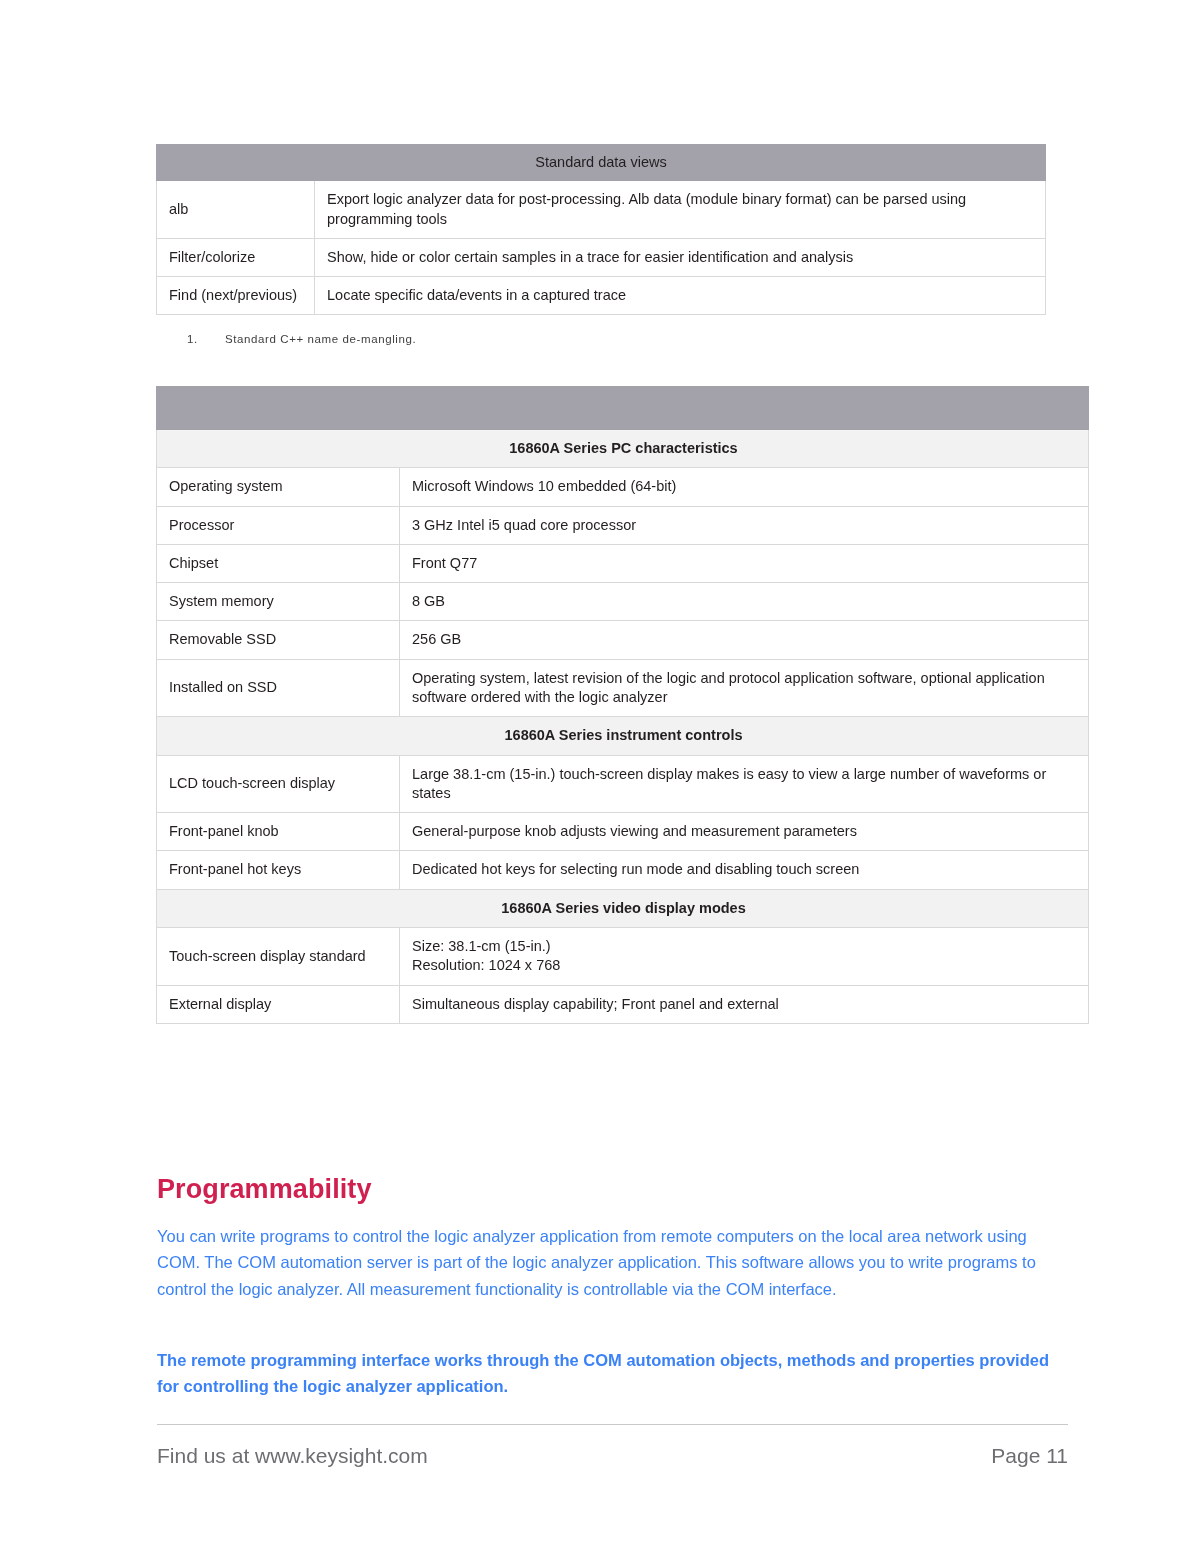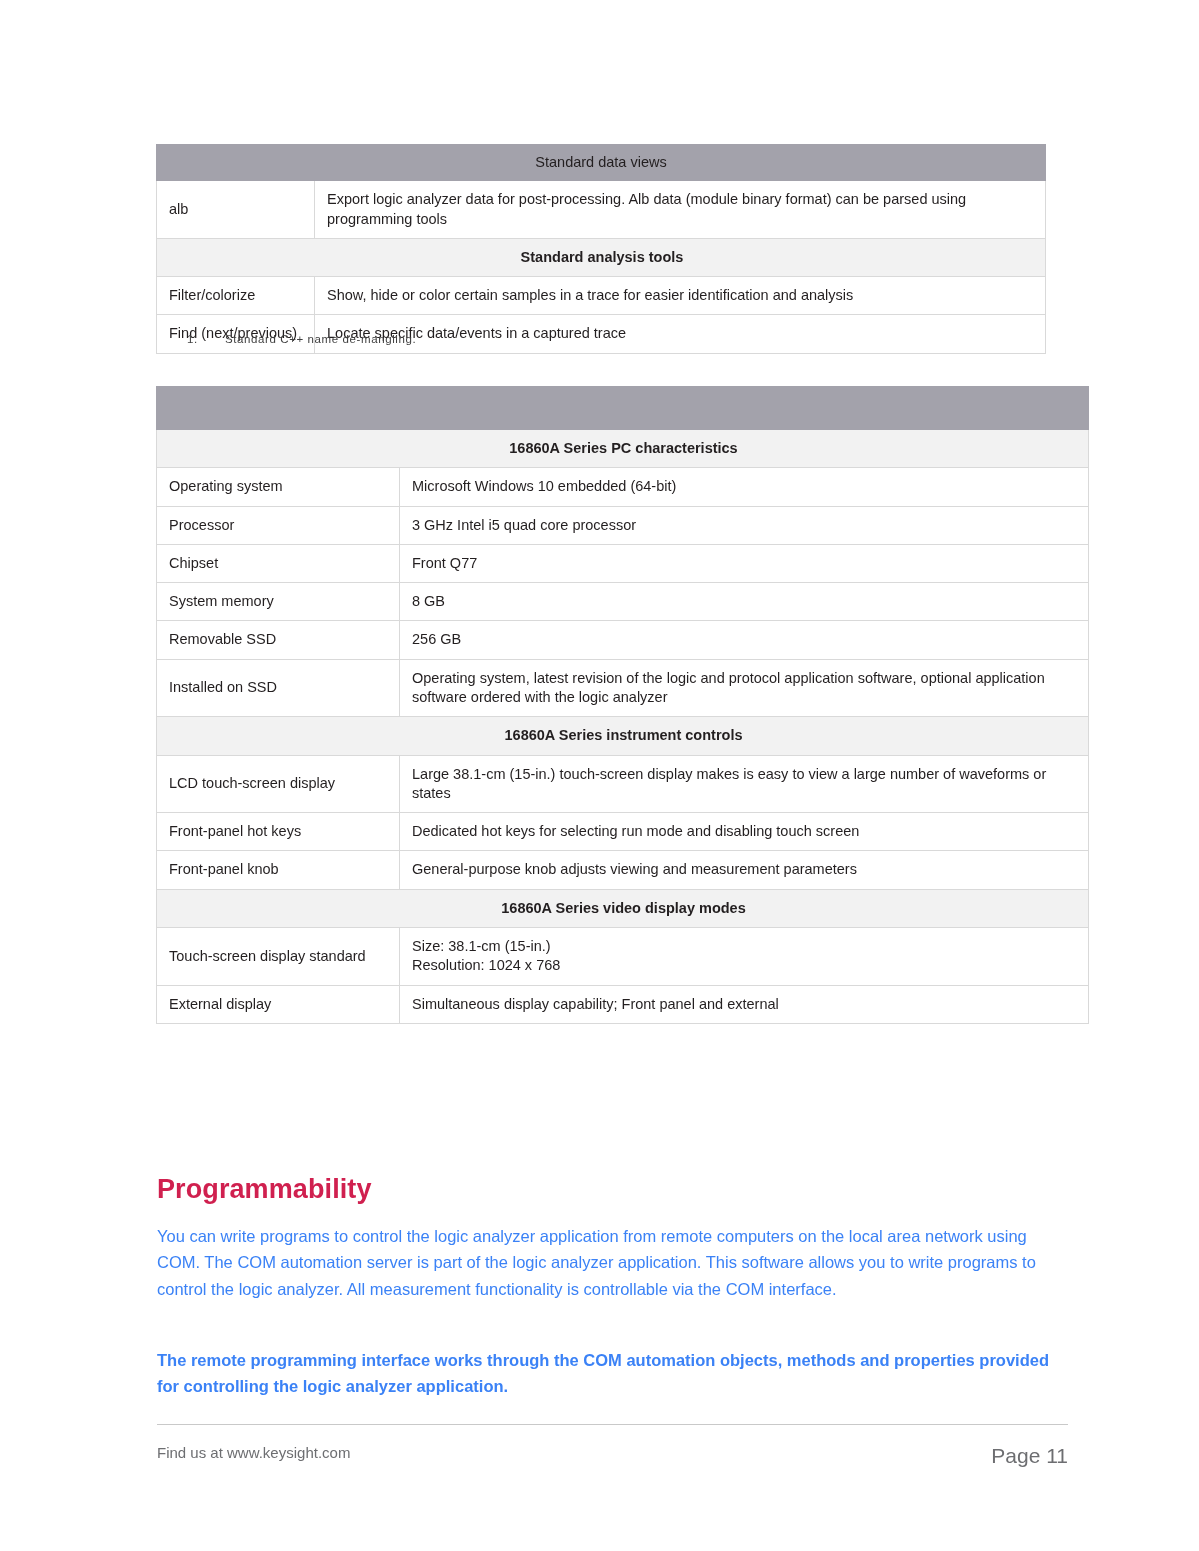--- a/index.html
+++ b/index.html
@@ -111,21 +111,21 @@
     left: 145px;
     top: 1424px;
     width: 911px;
     height: 1px;
     background: #c9c9c9;
   }
   .footer-left {
     position: absolute;
     left: 145px;
     top: 1444px;
-    font-size: 15px;
+    font-size: 21px;
     color: #6d6e71;
   }
   .footer-right {
     position: absolute;
     right: 143px;
     top: 1444px;
     font-size: 21px;
     color: #6d6e71;
     text-align: right;
   }
@@ -143,23 +143,20 @@
       </colgroup>
     <tbody>
       <tr>
         <td class="hdr-dark" colspan="2">Standard data views</td>
       </tr>
       <tr>
         <td>alb</td>
         <td>Export logic analyzer data for post-processing. Alb data (module binary format) can be parsed using programming tools</td>
       </tr>
       <tr>
-        <td class="hdr-light" colspan="2">Standard analysis tools</td>
-      </tr>
-      <tr>
         <td>Filter/colorize</td>
         <td>Show, hide or color certain samples in a trace for easier identification and analysis</td>
       </tr>
       <tr>
         <td>Find (next/previous)</td>
         <td>Locate specific data/events in a captured trace</td>
       </tr>
     </tbody>
   </table>
 
@@ -204,26 +201,26 @@
         <td>Operating system, latest revision of the logic and protocol application software, optional application software ordered with the logic analyzer</td>
       </tr>
       <tr>
         <td class="hdr-light" colspan="2">16860A Series instrument controls</td>
       </tr>
       <tr>
         <td>LCD touch-screen display</td>
         <td>Large 38.1-cm (15-in.) touch-screen display makes is easy to view a large number of waveforms or states</td>
       </tr>
       <tr>
+        <td>Front-panel knob</td>
+        <td>General-purpose knob adjusts viewing and measurement parameters</td>
+      </tr>
+      <tr>
         <td>Front-panel hot keys</td>
         <td>Dedicated hot keys for selecting run mode and disabling touch screen</td>
-      </tr>
-      <tr>
-        <td>Front-panel knob</td>
-        <td>General-purpose knob adjusts viewing and measurement parameters</td>
       </tr>
       <tr>
         <td class="hdr-light" colspan="2">16860A Series video display modes</td>
       </tr>
       <tr>
         <td>Touch-screen display standard</td>
         <td class="nowrap-pre">Size: 38.1-cm (15-in.)
 Resolution: 1024 x 768</td>
       </tr>
       <tr>

